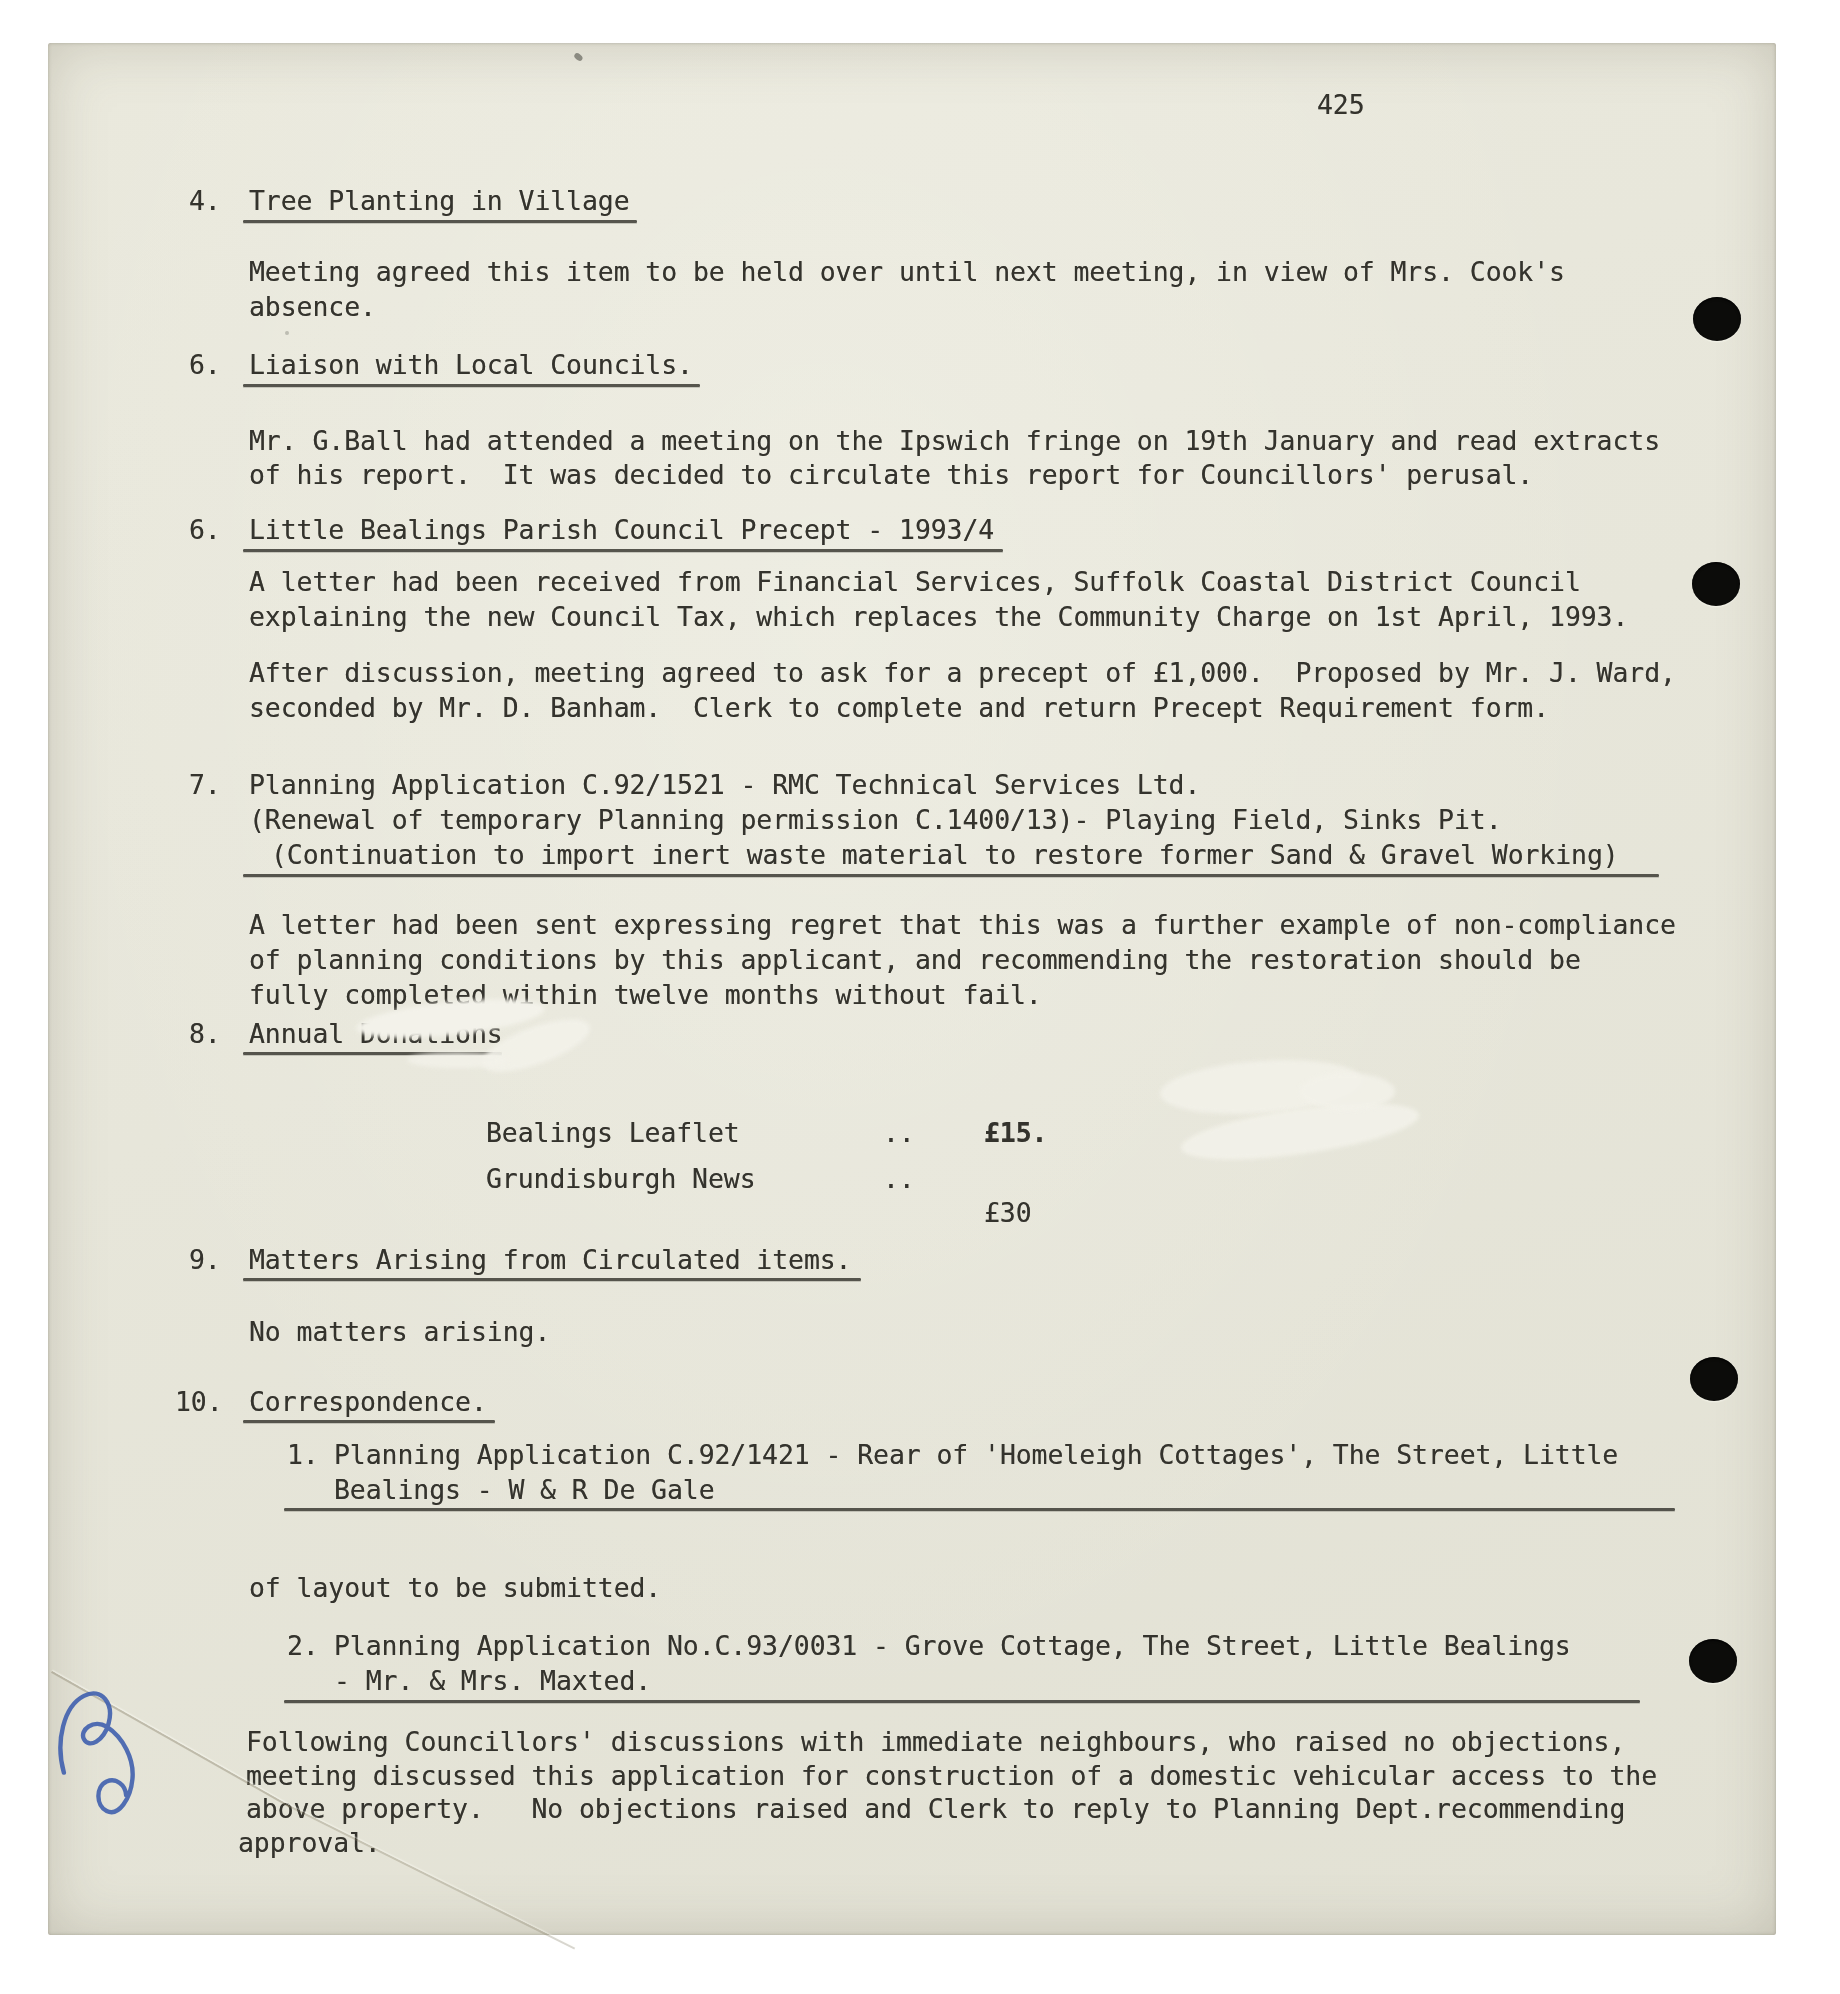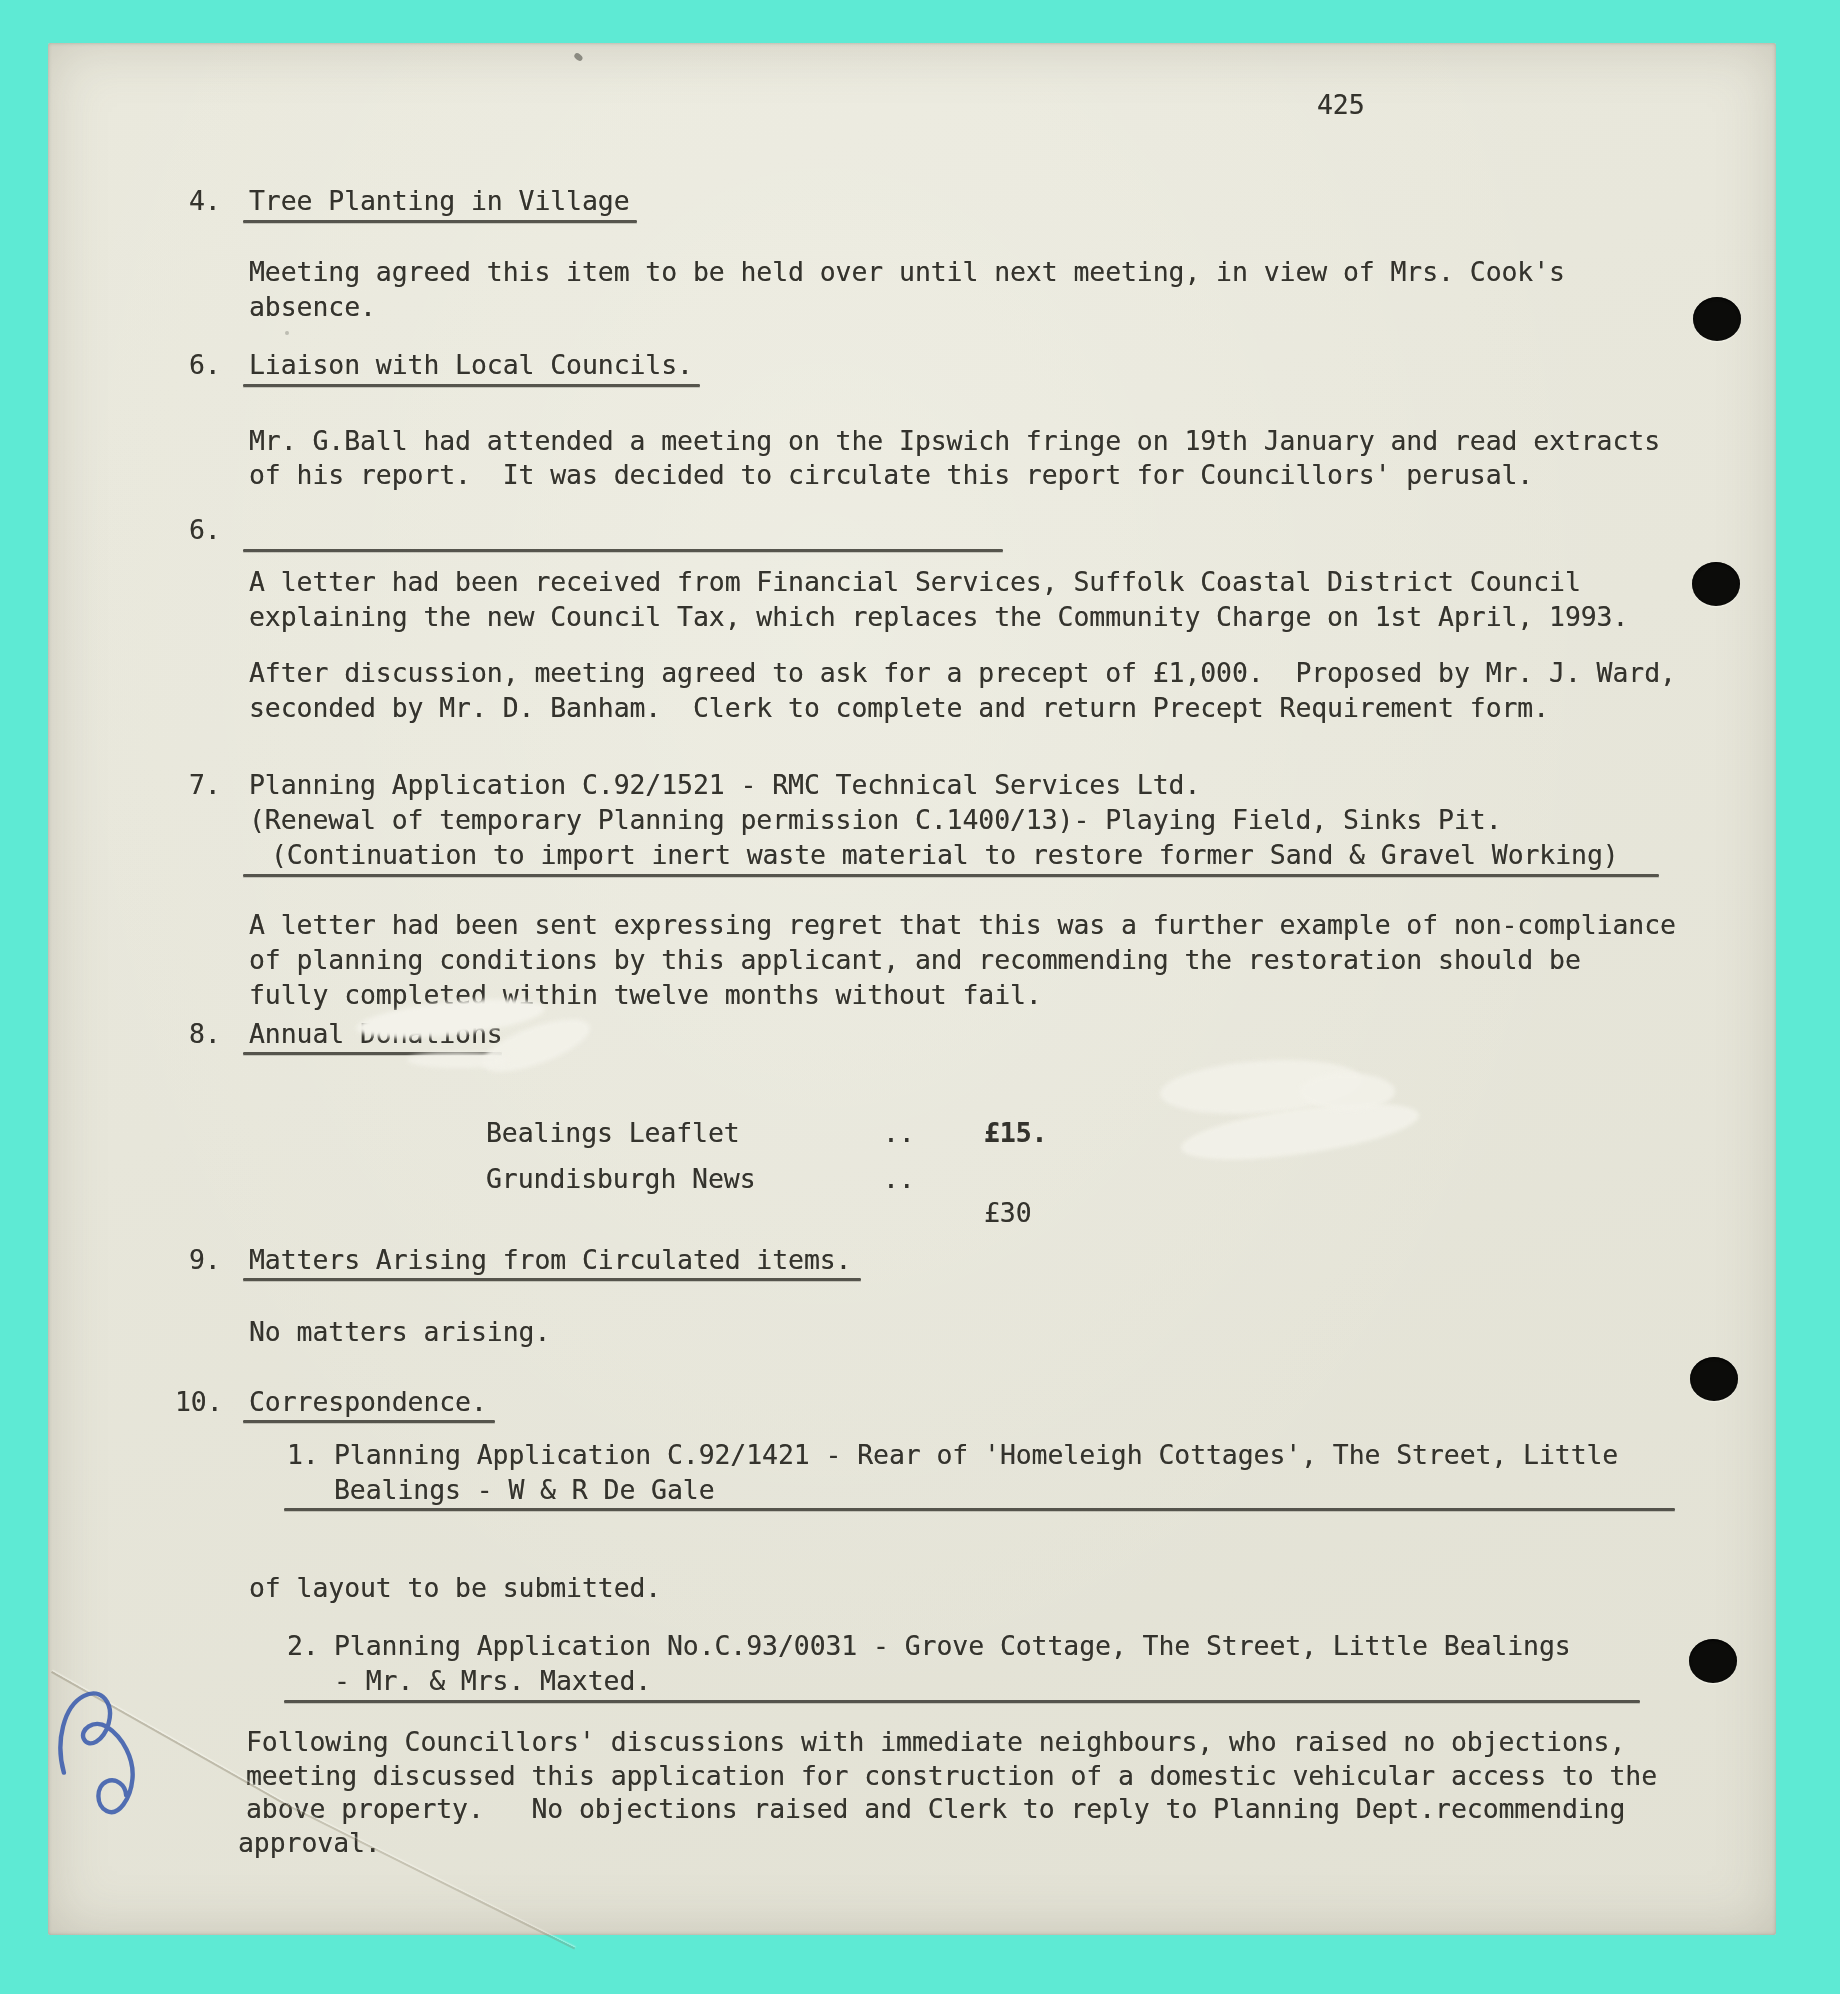--- a/index.html
+++ b/index.html
@@ -1,18 +1,18 @@
 <!DOCTYPE html>
 <html style="font-size:10px"><head>
 <meta charset="utf-8">
 <style>
   html,body { margin:0; padding:0; background:#0d0d0b; }
   #stage {
     position:relative; width:1840px; height:1995px;
-    background:#5eead4; overflow:hidden;
+    background:#ffffff; overflow:hidden;
     font-family:"DejaVu Sans Mono", monospace;
   }
   #paper {
     position:absolute; left:48px; top:43px; width:1728px; height:1892px;
     background:
       radial-gradient(ellipse at 45% 30%, rgba(255,255,248,0.25), rgba(0,0,0,0) 60%),
       linear-gradient(160deg, #eae9dd 0%, #e7e6da 45%, #e2e1d4 100%);
     border-radius:1.9px;
     box-shadow: inset 0 0 57px rgba(118,112,92,0.28), inset 0 0 3.8px rgba(90,86,70,0.35);
   }
@@ -57,20 +57,21 @@
   <div class="tline" style="left:249px;top:254px;">Meeting agreed this item to be held over until next meeting, in view of Mrs. Cook's</div>
   <div class="tline" style="left:249px;top:289px;">absence.</div>
 
   <div class="tline" style="left:189px;top:347px;">6.</div>
   <div class="tline" style="left:249px;top:347px;">Liaison with Local Councils.</div>
   <div class="rule" style="left:243px;top:384px;width:457px;"></div>
   <div class="tline" style="left:249px;top:423px;">Mr. G.Ball had attended a meeting on the Ipswich fringe on 19th January and read extracts</div>
   <div class="tline" style="left:249px;top:457px;">of his report.  It was decided to circulate this report for Councillors' perusal.</div>
 
   <div class="tline" style="left:189px;top:512px;">6.</div>
+  <div class="tline" style="left:249px;top:512px;">Little Bealings Parish Council Precept - 1993/4</div>
   <div class="rule" style="left:243px;top:549px;width:760px;"></div>
   <div class="tline" style="left:249px;top:564px;">A letter had been received from Financial Services, Suffolk Coastal District Council</div>
   <div class="tline" style="left:249px;top:599px;">explaining the new Council Tax, which replaces the Community Charge on 1st April, 1993.</div>
   <div class="tline" style="left:249px;top:655px;">After discussion, meeting agreed to ask for a precept of £1,000.  Proposed by Mr. J. Ward,</div>
   <div class="tline" style="left:249px;top:690px;">seconded by Mr. D. Banham.  Clerk to complete and return Precept Requirement form.</div>
 
   <div class="tline" style="left:189px;top:767px;">7.</div>
   <div class="tline" style="left:249px;top:767px;">Planning Application C.92/1521 - RMC Technical Services Ltd.</div>
   <div class="tline" style="left:249px;top:802px;">(Renewal of temporary Planning permission C.1400/13)- Playing Field, Sinks Pit.</div>
   <div class="tline" style="left:271px;top:837px;">(Continuation to import inert waste material to restore former Sand &amp; Gravel Working)</div>

